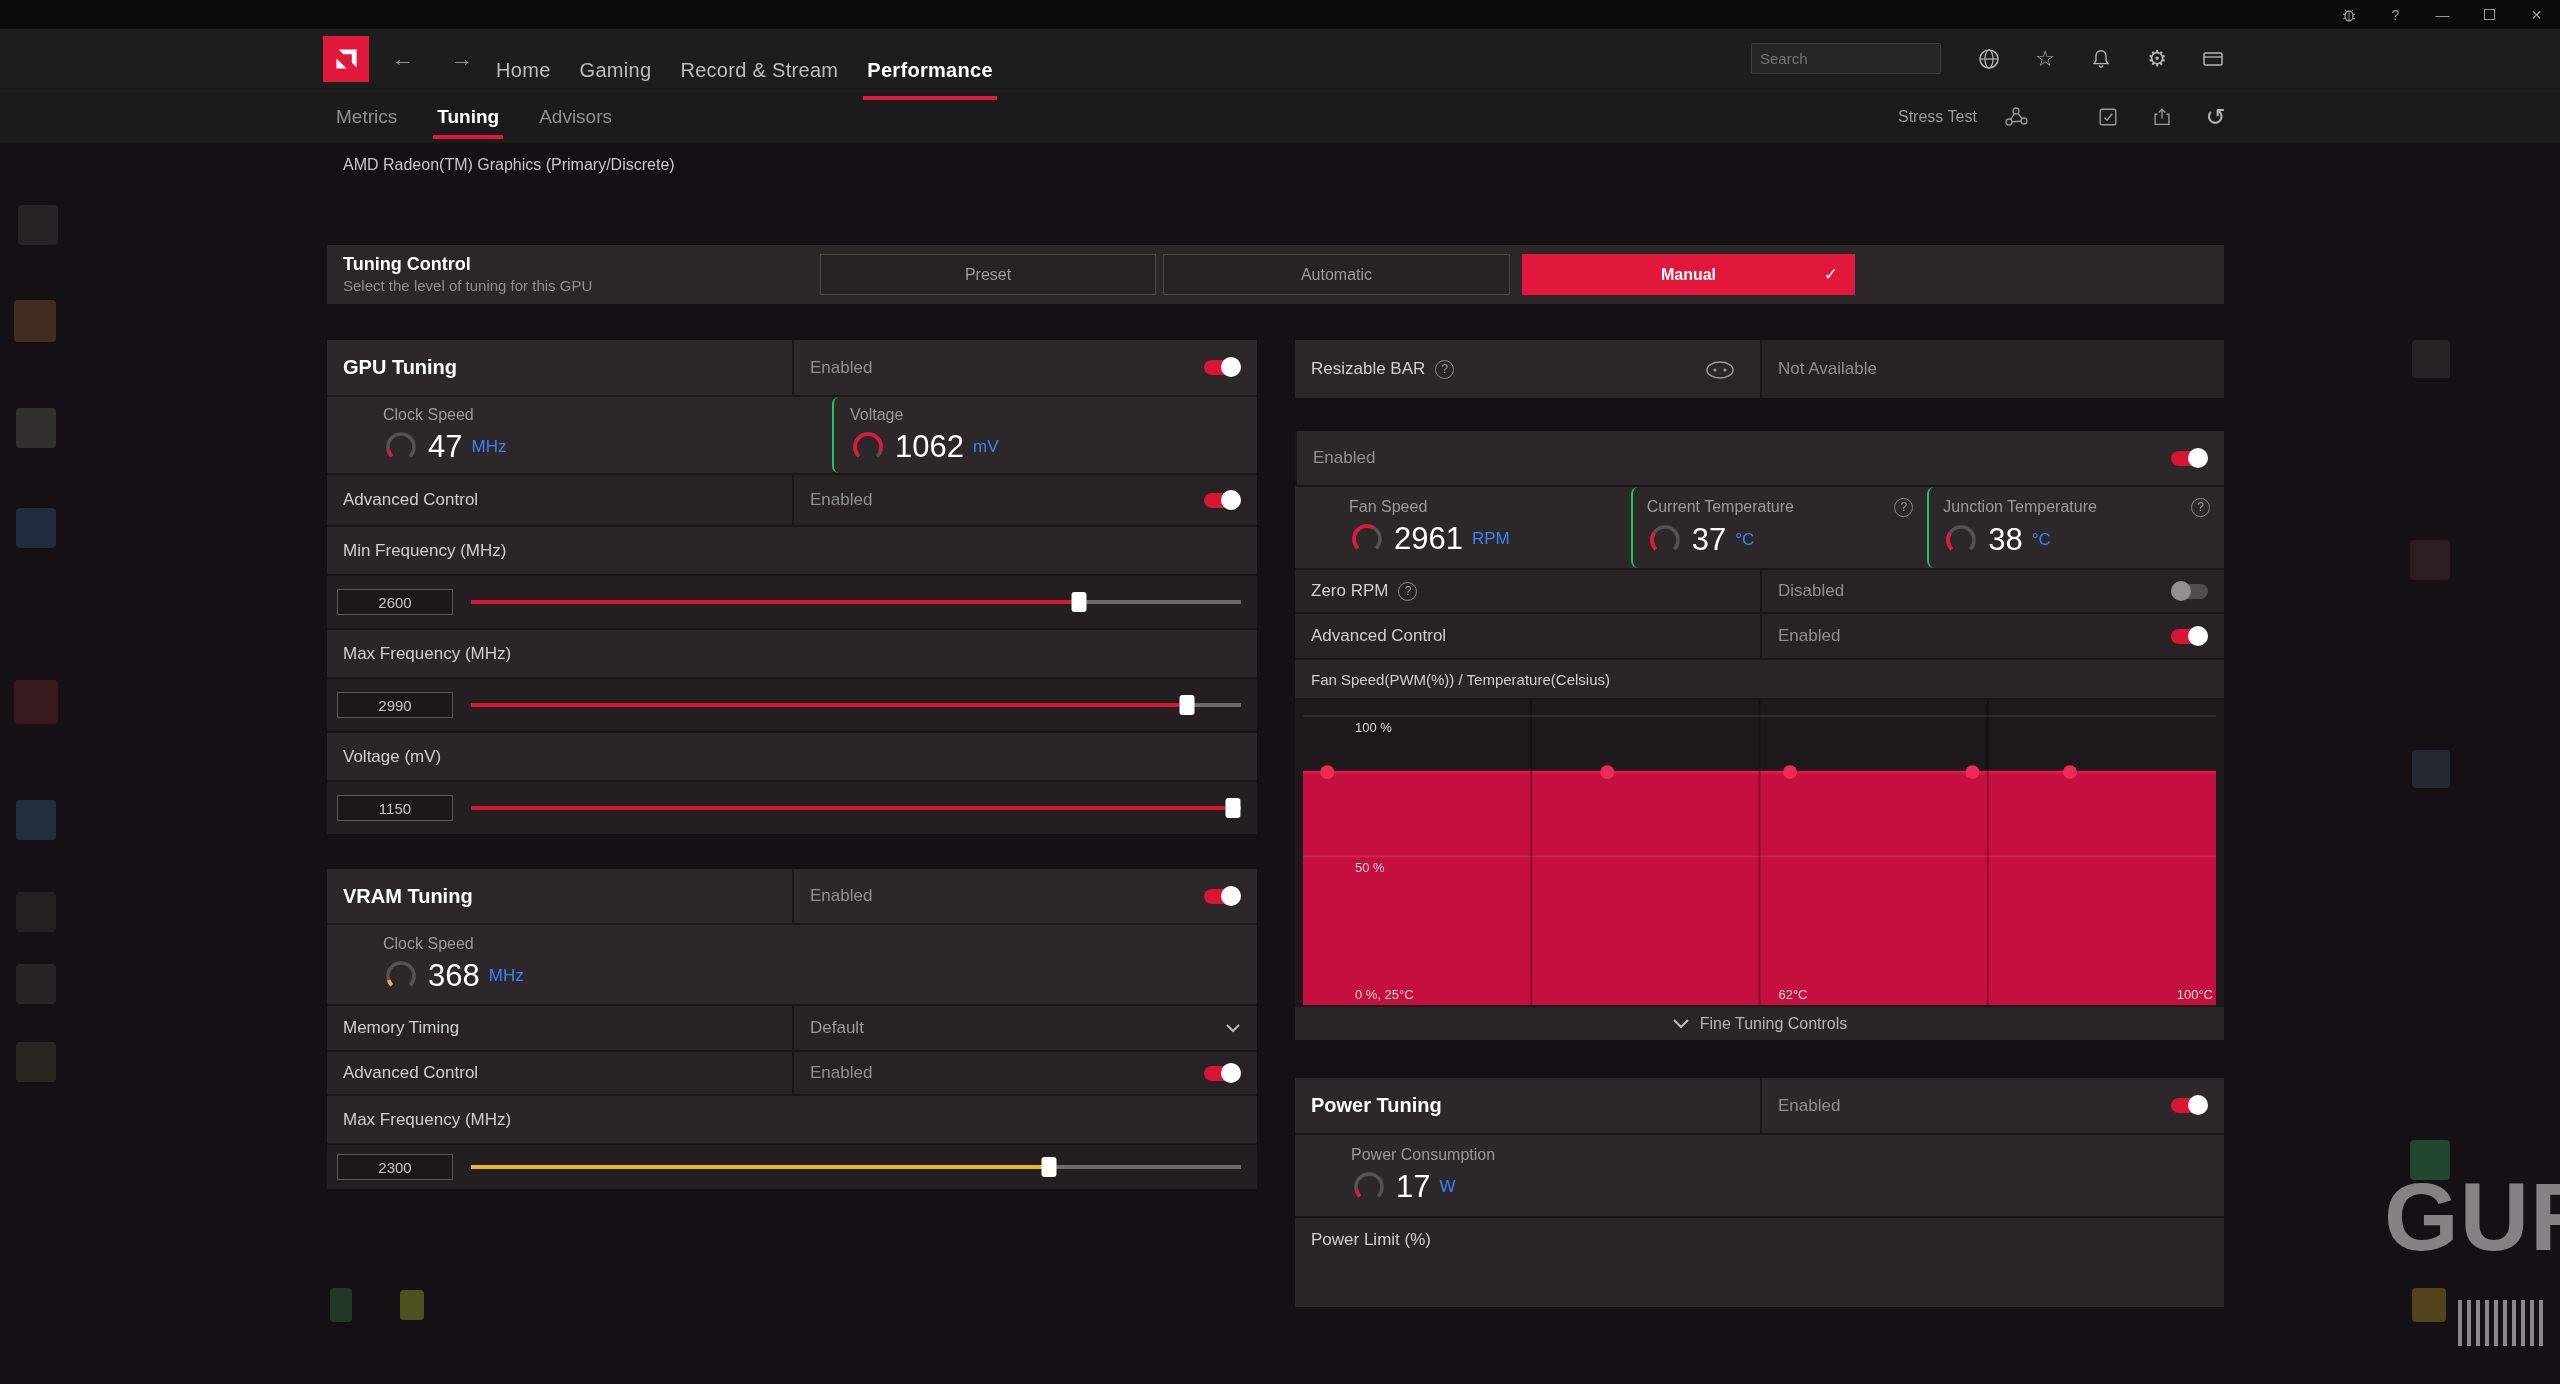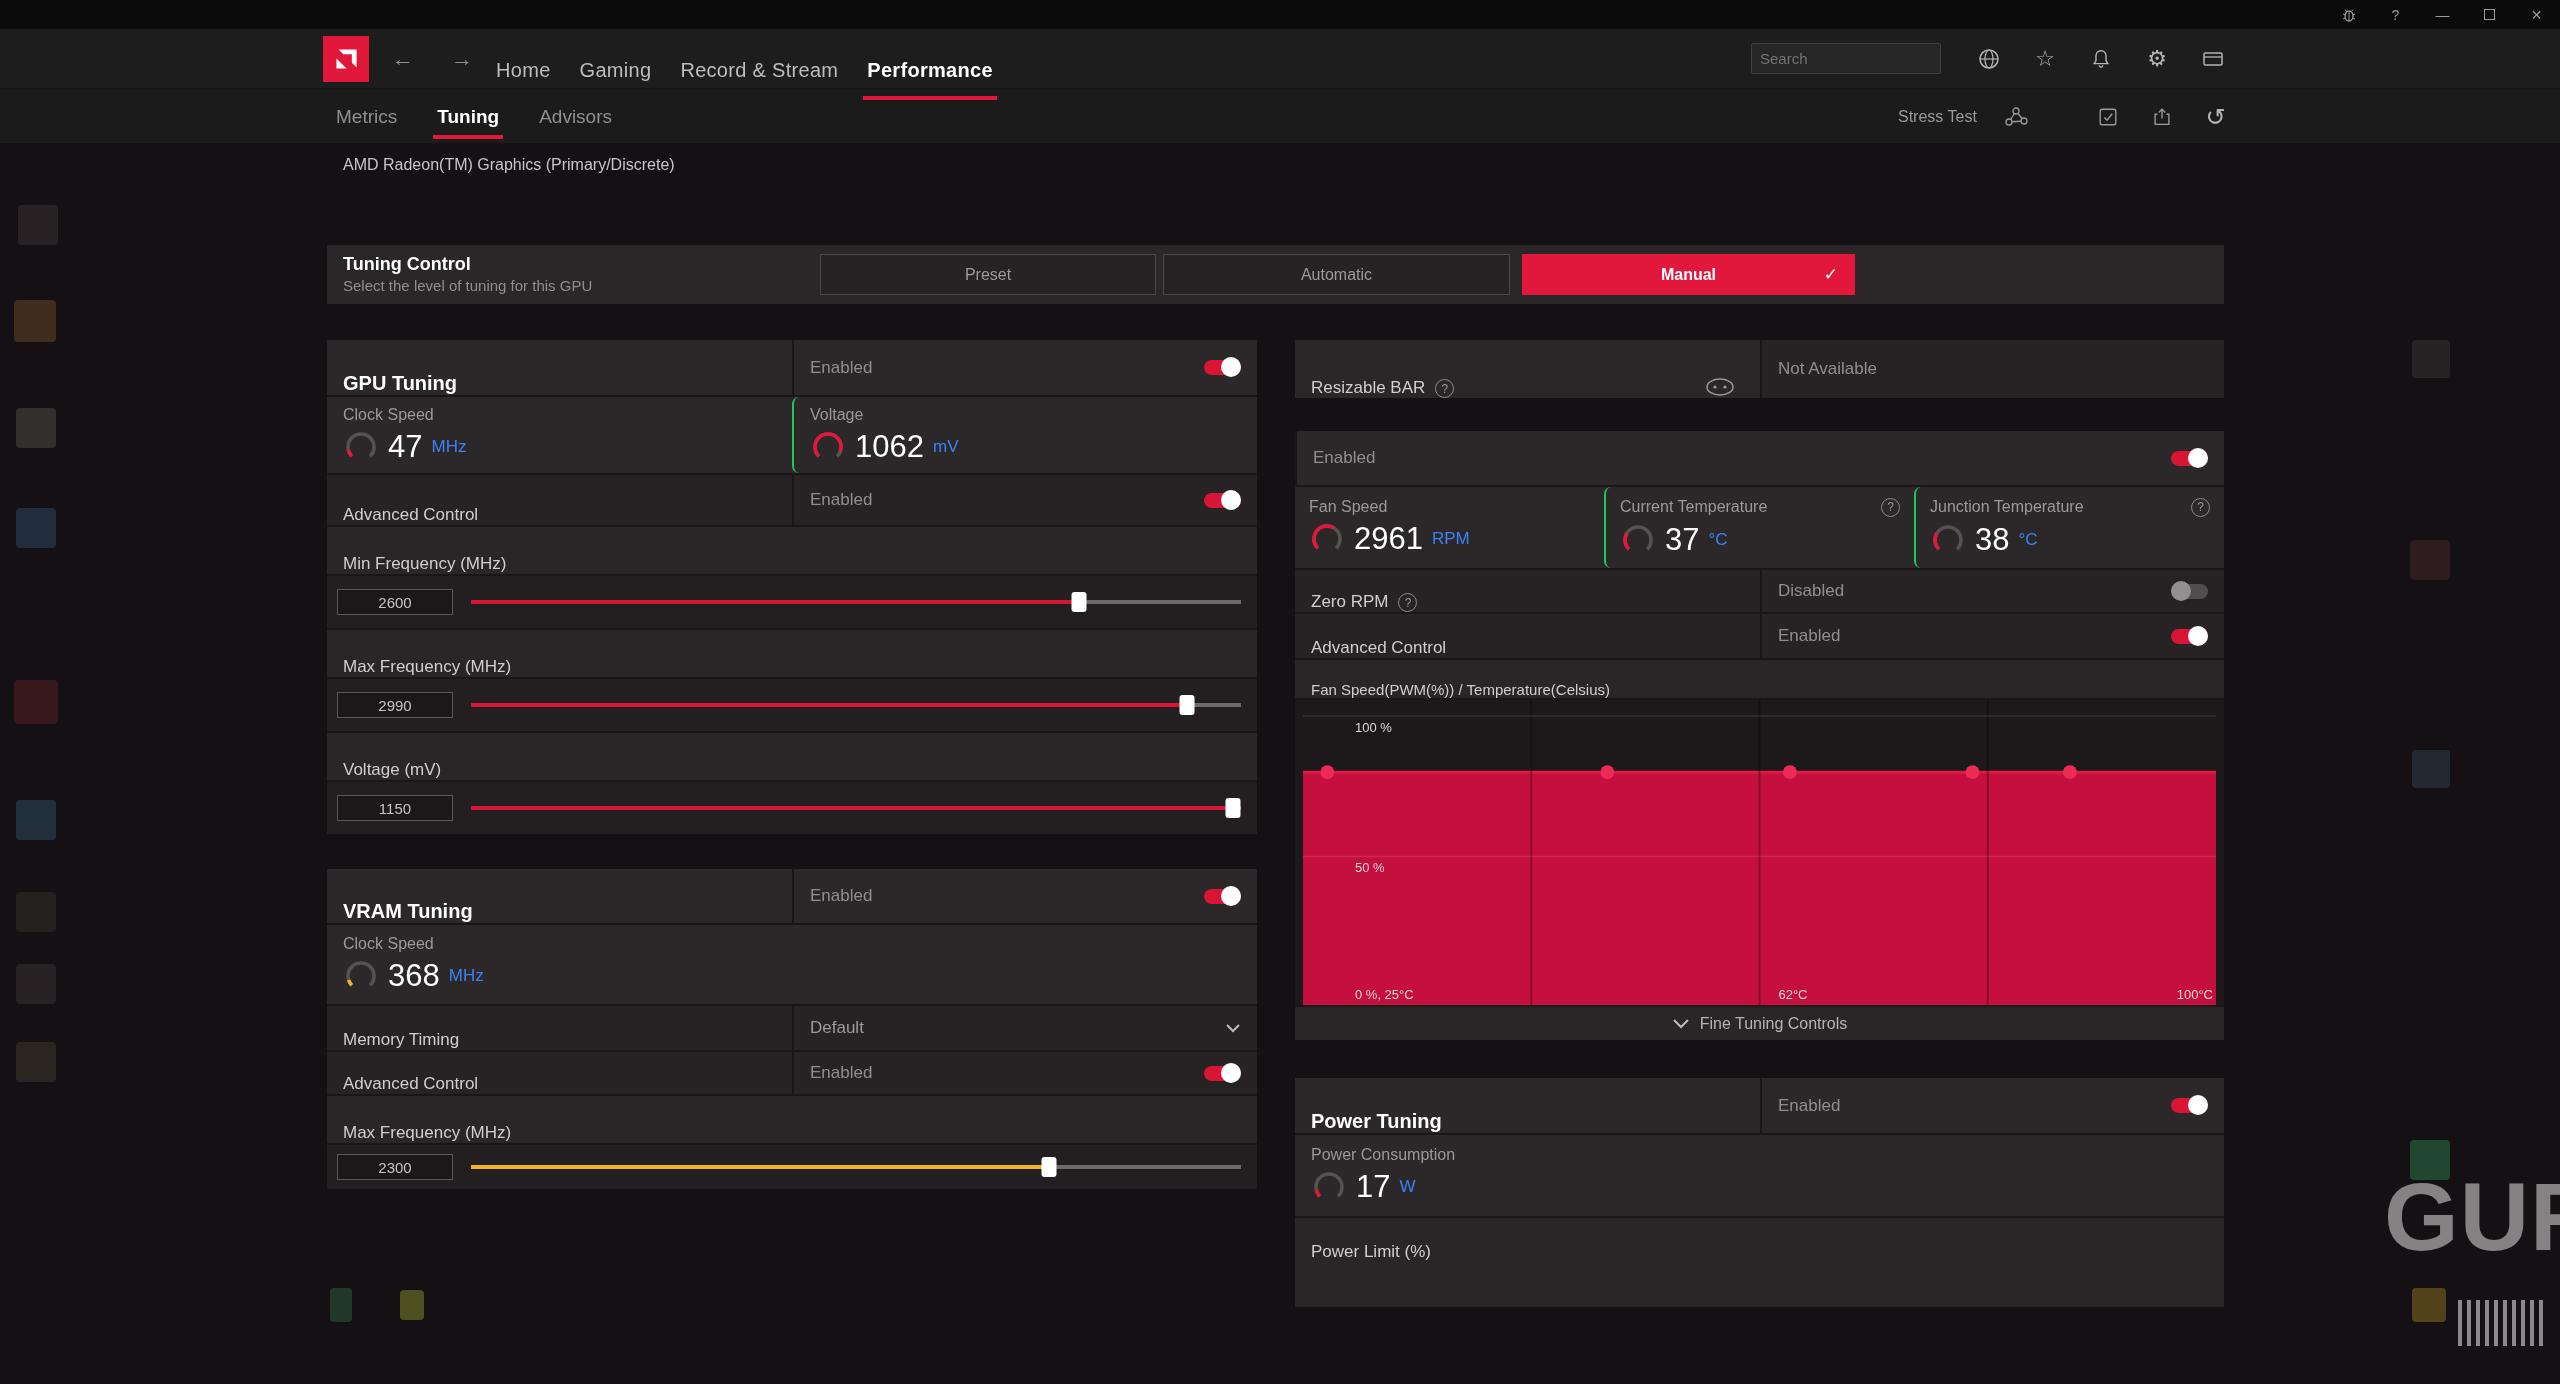--- a/index.html
+++ b/index.html
@@ -51,23 +51,23 @@
   .subright { position:absolute; left:1898px; top:0; height:56px; display:flex; align-items:center; gap:24px; }
   .subright .gap { width:14px; }
   .stress-label { color:#9a9a9a; font-size:16px; }
 
   
   .gpu-name { position:absolute; left:343px; top:156px; color:#c7c7c7; font-size:16px; }
 
   .panel { position:absolute; background:#2a2527; }
   .prow { display:flex; align-items:center; width:100%; border-top:2px solid #1a1618; position:relative; }
   .prow.first { border-top:none; }
-  .bg-head { background:#2c2729; } .bg-stats { background:#2c2729; }
+  .bg-head { background:#2c2729; } .bg-stats { background:#2c2729;padding-left:40px; }
   .bg-mid { background:#272324; } .bg-lbl { background:#2a2527; } .bg-dark { background:#231f21; }
-  .cell-l { width:465px; height:100%; display:flex; align-items:flex-end; padding:0 16px; gap:10px; }
+  .cell-l { width:465px; height:100%; display:flex; align-items:center; padding:0 16px; gap:10px; }
   .cell-r { flex:1; height:100%; display:flex; align-items:center; padding:0 16px; gap:10px;
     border-left:2px solid #1a1618; }
   .ptitle { color:#fff; font-size:20px; font-weight:700; }
   .rlabel { color:#cfcfcf; font-size:17px; }
   .muted  { color:#8f8f8f; font-size:17px; }
   .stat { height:100%; display:flex; flex-direction:column; justify-content:center; gap:5px; padding:0 16px; }
   .statlabel { color:#9a9a9a; font-size:16px; display:flex; align-items:center; width:100%; }
   .vline { display:flex; align-items:center; gap:9px; }
   .bigval { color:#fff; font-size:31px; }
   .unit { color:#3b82f6; font-size:17px; }

